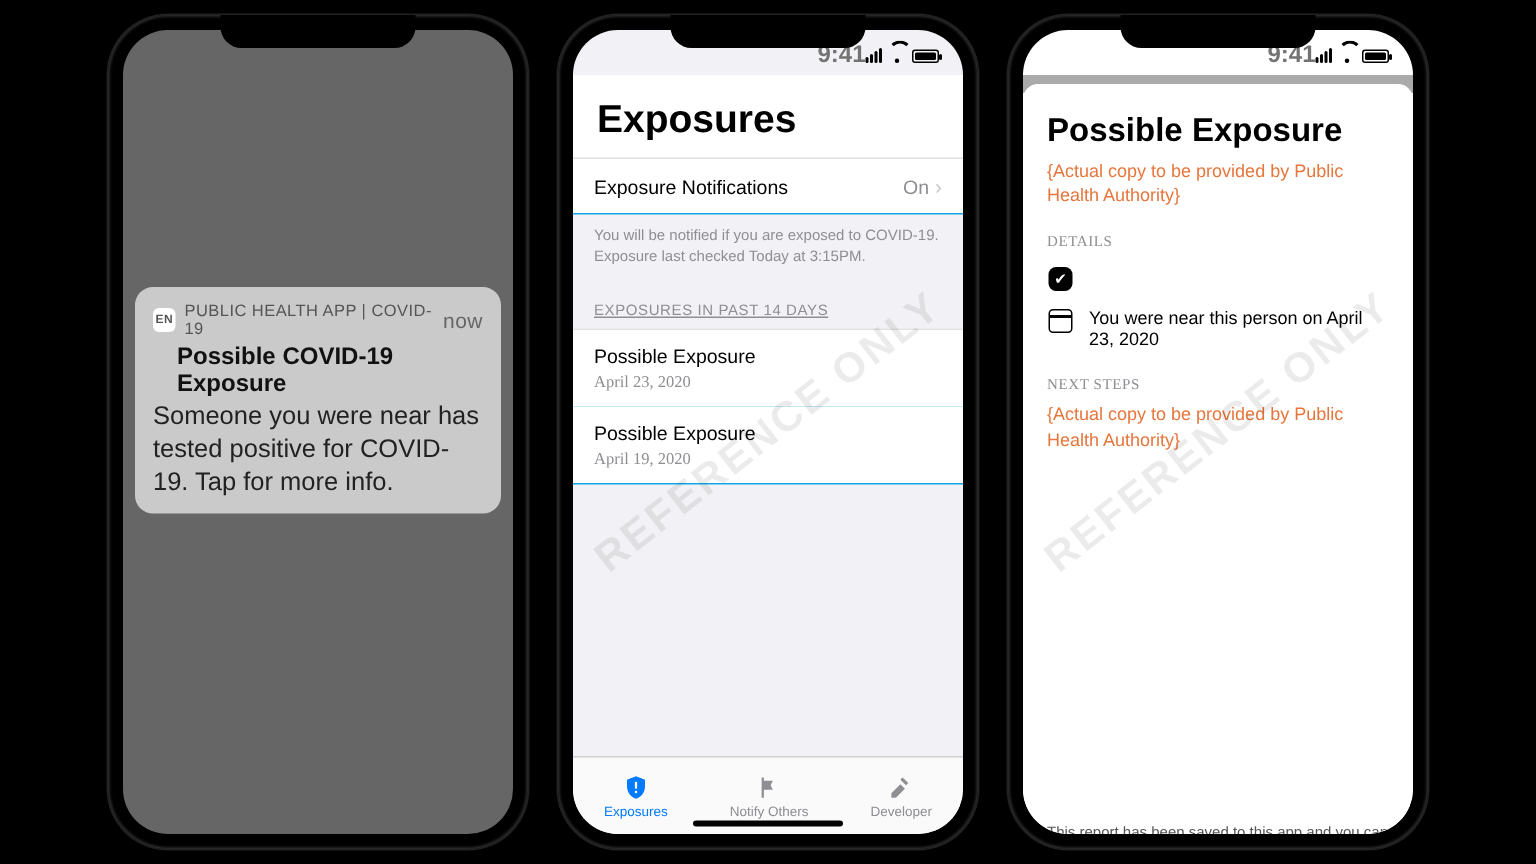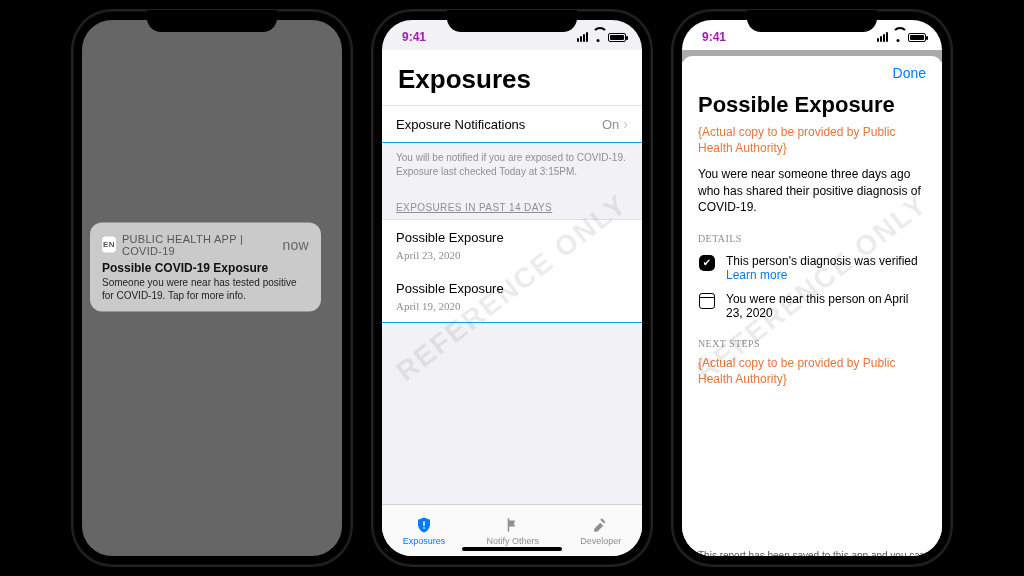--- a/index.html
+++ b/index.html
@@ -38,26 +38,26 @@
     transform: translateX(-50%);
     width: 130px; height: 22px;
     background: #000;
     border-bottom-left-radius: 14px;
     border-bottom-right-radius: 14px;
     z-index: 50;
   }
   .statusbar {
     height: 30px;
     display: flex;
-    justify-content: space-between;
+    justify-content: flex-end;
     align-items: center;
     padding: 4px 16px 0 20px;
-    font-size: 12px;
+    font-size: 16px;
     font-weight: 600;
-    color: #a21caf;
+    color: #737373;
     position: relative;
     z-index: 10;
   }
   .status-right { display: flex; gap: 4px; align-items: center; }
   .bars {
     display: flex; align-items: flex-end; gap: 1px; height: 10px;
   }
   .bars span { width: 2px; background: #000; border-radius: 1px; }
   .bars span:nth-child(1){height:4px;}
   .bars span:nth-child(2){height:6px;}
@@ -82,36 +82,36 @@
   }
   .battery::after {
     content:""; position:absolute; right:-3px; top:2px; width:2px; height:4px;
     background:#000; border-radius:1px;
   }
   .battery .fill { width: 14px; height: 5px; margin:1px; background:#000; border-radius:1px; }
 
   
   .notif {
     position: absolute;
-    top: 46%; left: 8px; right: 21px;
+    top: 46%; left: 8px; right: 8px;
     transform: translateY(-50%);
     background: rgba(210,210,212,0.92);
     border-radius: 12px;
     padding: 10px 12px;
     font-size: 11px;
   }
   .notif-head { display:flex; align-items:center; gap:6px; color:#555; margin-bottom:4px; letter-spacing:.3px; }
   .notif-iconbox {
     width:16px;height:16px;background:#fff;border-radius:4px;
     display:flex;align-items:center;justify-content:center;
     font-size:8px;font-weight:700;color:#555;
   }
   .notif-time { margin-left:auto; color:#666; font-size:14px; }
-  .notif-title { font-weight:600; font-size:12px; color:#111; }
-  .notif-body { color:#222; font-size:10px; line-height:1.3; margin-top:1px; }
+  .notif-title { font-weight:600; font-size:16px; color:#111;margin-left:16px; }
+  .notif-body { color:#222; font-size:17px; line-height:1.3; margin-top:1px; }
 
   
   .screen2 { background:#f2f2f6; display:flex; flex-direction:column; }
   .big-title { font-size:26px; font-weight:700; padding: 14px 16px 10px; background:#fff; }
   .row {
     background:#fff; padding:10px 14px;
     border-top:1px solid #e0e0e3; border-bottom:1px solid #0ea5e9;
     display:flex; justify-content:space-between; align-items:center;
     font-size:13px;
   }
@@ -287,36 +287,28 @@
             <span></span>
           </div>
         <div class="wifi"></div>
         <div class="battery">
             <div class="fill"></div>
           </div>
       </div>
     </div>
     <div class="sheet-top"></div>
     <div class="sheet">
-      <div class="done-row">
-        <span class="done">Done</span>
-      </div>
       <div class="detail-title">Possible Exposure</div>
       <div class="placeholder">{Actual copy to be provided by Public Health Authority}</div>
-      <div class="detail-body">You were near someone three days ago who has shared their positive diagnosis of COVID-19.</div>
 
       <div class="sec-h">DETAILS</div>
       <div class="detail-row">
         <div class="sq">
             <div class="badge-black">✔</div>
           </div>
-        <div>
-          <div>This person's diagnosis was verified</div>
-          <div class="link">Learn more</div>
-        </div>
       </div>
       <div class="detail-row">
         <div class="sq">
             <div class="cal"></div>
           </div>
         <div>You were near this person on April 23, 2020</div>
       </div>
 
       <div class="sec-h">NEXT STEPS</div>
       <div class="placeholder">{Actual copy to be provided by Public Health Authority}</div>

